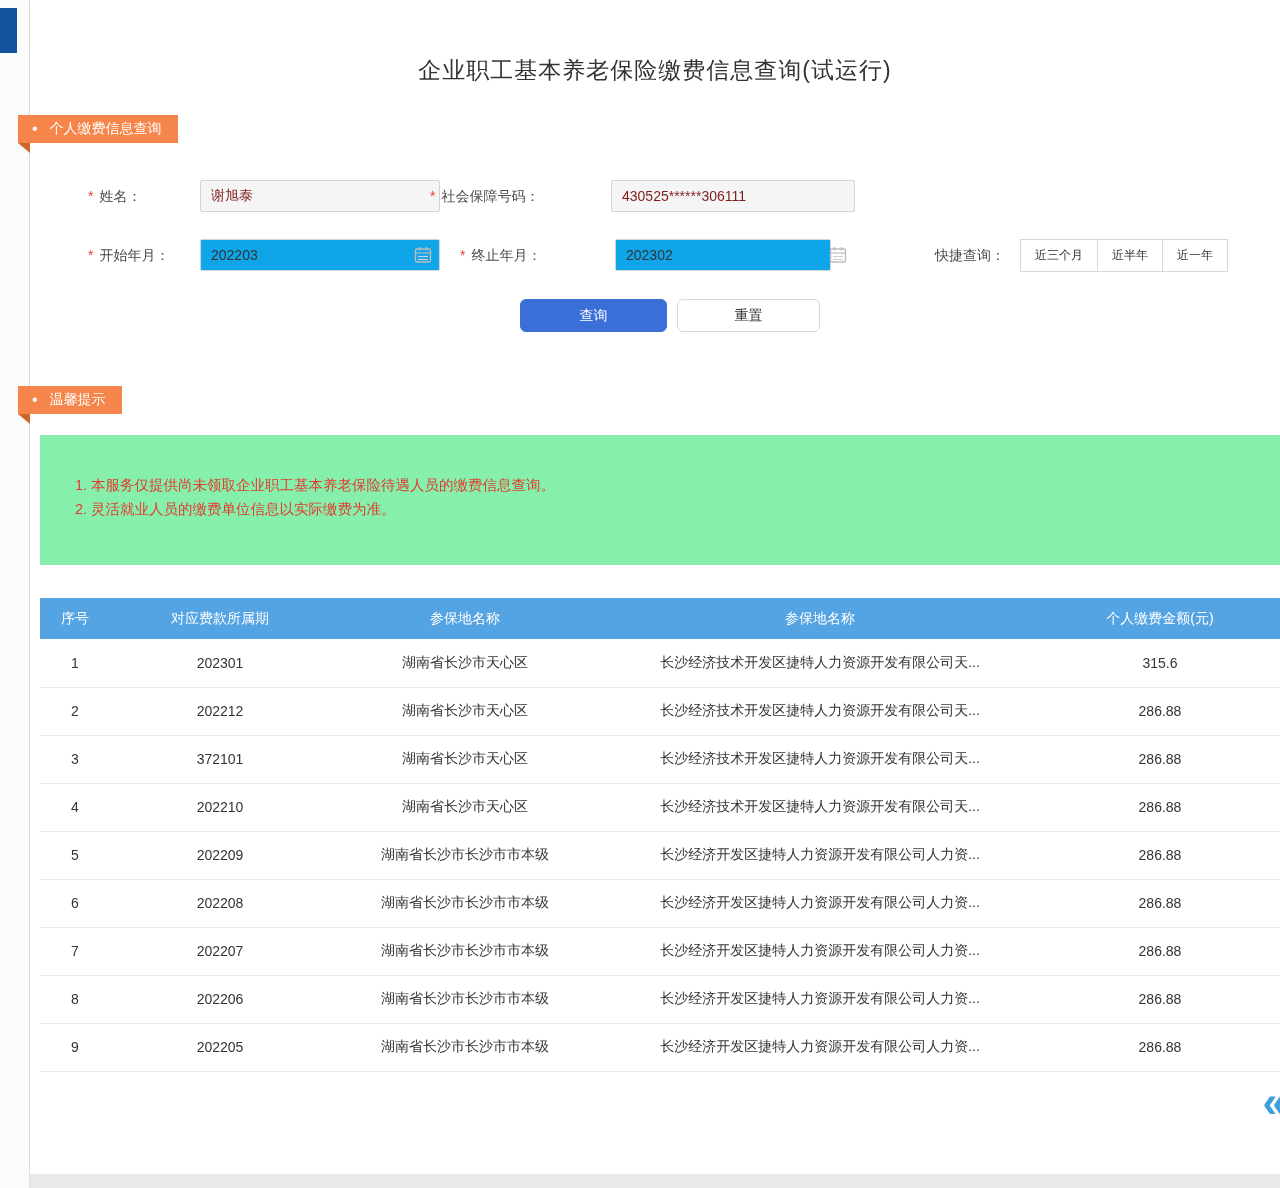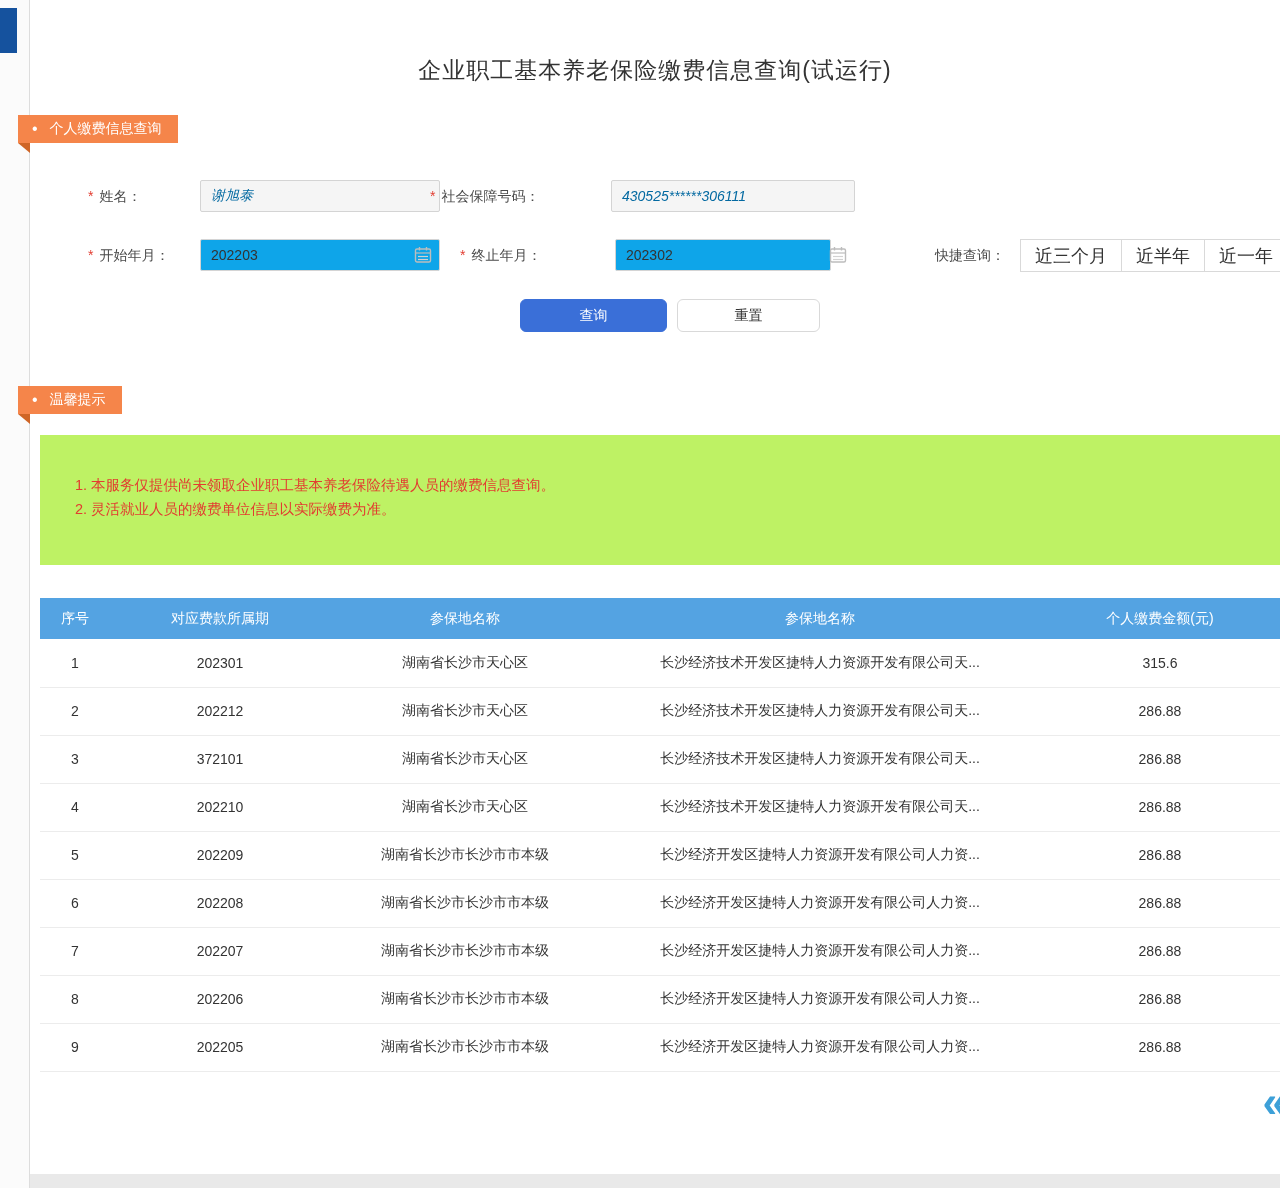--- a/index.html
+++ b/index.html
@@ -16,35 +16,35 @@
   .ribbon { position:absolute; left:-12px; height:28px; background:#f5854a; color:#fff; display:flex; align-items:center; padding:0 16px 0 14px; font-size:14px; }
   .ribbon .bullet { font-size:16px; margin-right:12px; line-height:1; }
   .ribbon::after { content:''; position:absolute; left:0; top:100%; width:0; height:0; border-top:10px solid #cf6526; border-left:12px solid transparent; }
   .ribbon-1 { top:115px; }
   .ribbon-2 { top:386px; }
 
   .form-label { position:absolute; font-size:14px; color:#4a4a4a; line-height:32px; text-align:left; white-space:nowrap; }
   .req { color:#e23c30; margin-right:6px; font-size:14px; }
 
   input.fld { position:absolute; height:32px; border:1px solid #d4d4d4; border-radius:2px; font-size:14px; padding:0 10px; font-family:inherit; outline:none; }
-  input.fld-disabled { background:#f5f5f5; color:#0369a1;font-style:italic; }
+  input.fld-disabled { background:#f5f5f5; color:#7f1d1d; }
   input.fld-date { background:#0ea5e9; color:#333; padding-right:34px; }
 
   .cal-icon { position:absolute; width:18px; height:18px; pointer-events:none; }
 
   .quick-label { position:absolute; font-size:14px; color:#4a4a4a; line-height:33px; }
   .quick-group { position:absolute; display:flex; }
-  .quick-btn { height:33px; border:1px solid #d9d9d9; background:#fff; color:#333; font-size:18px; font-family:inherit; cursor:pointer; margin-left:-1px; padding:0 14px; white-space:nowrap; }
+  .quick-btn { height:33px; border:1px solid #d9d9d9; background:#fff; color:#333; font-size:12px; font-family:inherit; cursor:pointer; margin-left:-1px; padding:0 14px; white-space:nowrap; }
   .quick-btn:first-child { margin-left:0; }
 
   .btn { position:absolute; height:33px; font-size:14px; font-family:inherit; border-radius:6px; cursor:pointer; text-align:center; }
   .btn-primary { background:#3a6fd8; color:#fff; border:1px solid #3a6fd8; }
   .btn-plain { background:#fff; color:#333; border:1px solid #d9d9d9; }
 
-  .notice { position:absolute; left:10px; right:0; top:435px; height:130px; background:#bef264; padding:38px 20px 0 35px; }
+  .notice { position:absolute; left:10px; right:0; top:435px; height:130px; background:#86efac; padding:38px 20px 0 35px; }
   .notice p { font-size:14.5px; color:#e23c30; line-height:24px; }
 
   .tbl-wrap { position:absolute; left:10px; right:0; top:598px; }
   table.grid { width:100%; border-collapse:collapse; table-layout:fixed; }
   table.grid th { background:#54a3e2; color:#fff; font-weight:400; font-size:14px; height:41px; text-align:center; }
   table.grid td { height:48px; text-align:center; font-size:14px; color:#333; border-bottom:1px solid #ececec; overflow:hidden; white-space:nowrap; text-overflow:ellipsis; padding:0 6px; }
   col.c1{width:70px;} col.c2{width:220px;} col.c3{width:270px;} col.c4{width:440px;} col.c5{width:240px;}
 
   .collapse-icon { position:absolute; right:-7px; top:1080px; font-size:44px; font-weight:bold; color:#3da0d8; line-height:1; user-select:none; cursor:pointer; }
 </style>

